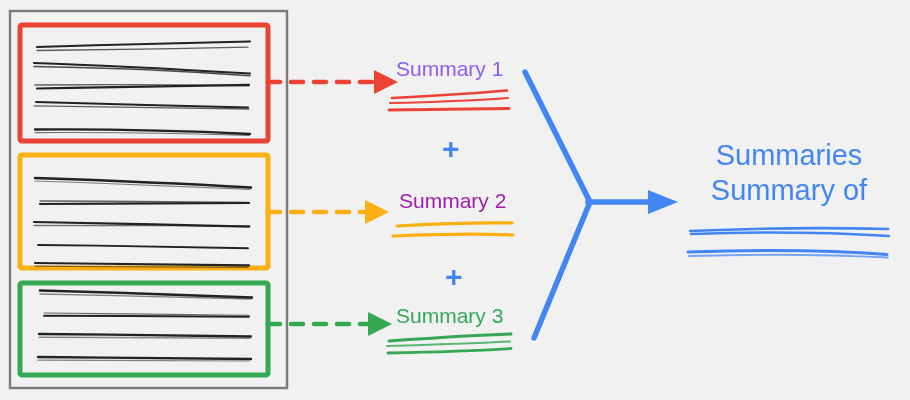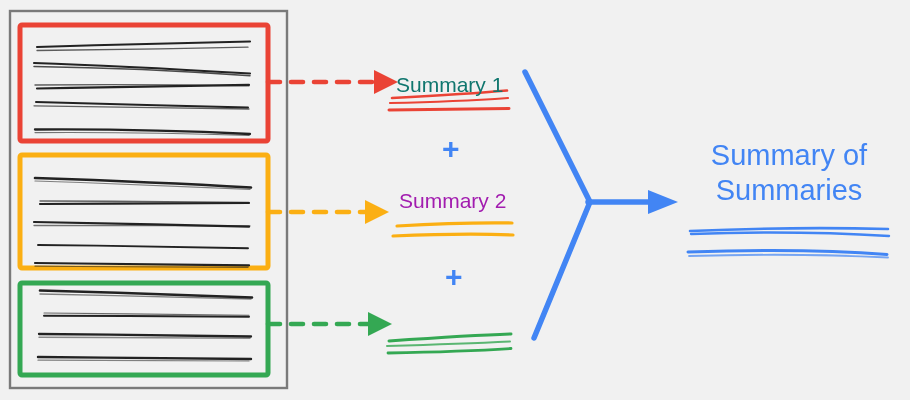--- a/index.html
+++ b/index.html
@@ -134,27 +134,28 @@
     </g>
 
     <g stroke="#4285f4" fill="none" stroke-linecap="round">
       <path d="M690 231 C 760 228.0, 830 227.5, 888 229.0" stroke-width="2.6"></path>
       <path d="M691 234 C 760 231.5, 830 232.5, 889 236.0" stroke-width="2.4"></path>
       <path d="M688 252 C 760 249.5, 830 250.0, 887 254.5" stroke-width="3.0"></path>
       <path d="M689 256 C 760 254.0, 830 254.5, 888 257.5" stroke-width="1.8" opacity="0.7"></path>
     </g>
   </svg>
 
-  <div class="lbl sum-label" style="left:396px; top:74px; color:#0f766e;">Summary 1</div>
+  <div class="lbl sum-label" style="left:396px; top:58px; color:#8b5cf6;">Summary 1</div>
 
   <div class="lbl sum-label" style="left:399px; top:190px; color:#a21caf;">Summary 2</div>
 
+  <div class="lbl sum-label" style="left:396px; top:305px; color:#34a853;">Summary 3</div>
 
   <div class="lbl" style="left:442px; top:134px; color:#4285f4; font-size:30px; font-weight:600;">+</div>
 
   <div class="lbl" style="left:445px; top:262px; color:#4285f4; font-size:30px; font-weight:600;">+</div>
 
   <div style="position:absolute; left:688px; top:138px; width:202px; color:#4285f4;">
+    <div class="final-label">Summaries</div>
     <div class="final-label">Summary of</div>
-    <div class="final-label">Summaries</div>
   </div>
 
 </div>
 
 </body></html>

